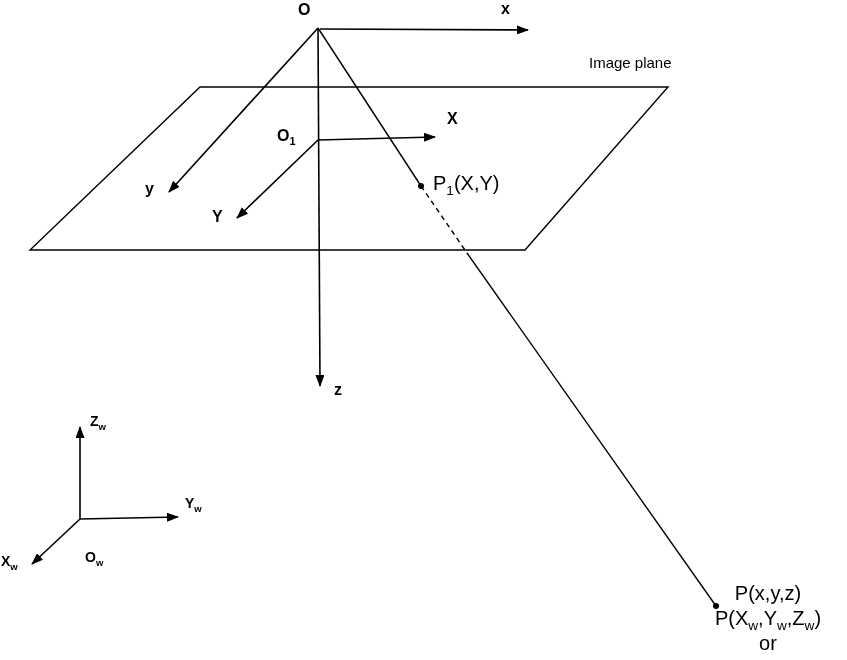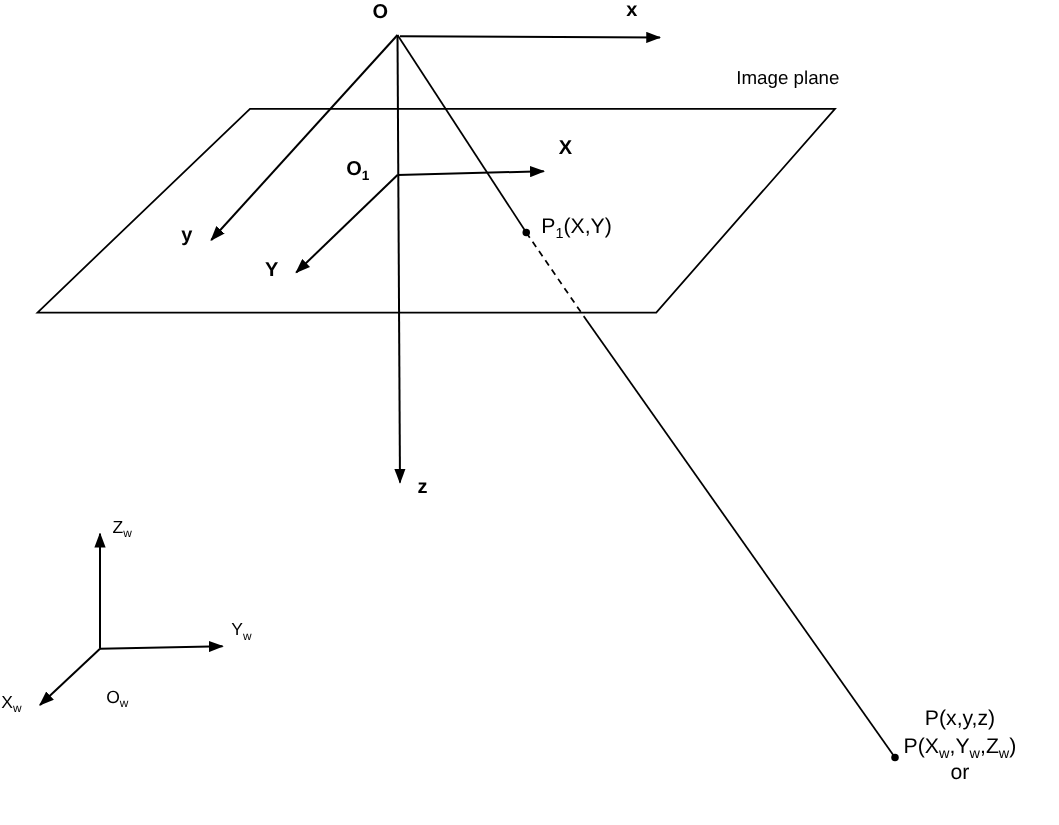--- a/index.html
+++ b/index.html
@@ -14,25 +14,25 @@
   }
   .stage { position: absolute; inset: 0; }
   svg.lines { position: absolute; top: 0; left: 0; display: block; }
   .lbl {
     position: absolute;
     white-space: nowrap;
     color: #000;
     line-height: 1.1;
   }
   .lbl.bold  { font-weight: bold; font-size: 16px; }
-  .lbl.sbold { font-weight: normal; font-size: 14px; text-align: center; }
+  .lbl.sbold { font-weight: bold; font-size: 14px; text-align: center; }
   .lbl.reg   { font-size: 15px; text-align: center; }
-  .lbl.big   { font-size: 17px; }
+  .lbl.big   { font-size: 20px; }
   .lbl sub   { font-size: 0.68em; line-height: 0; }
-  .p-stack { text-align: center; width: 160px; }
+  .p-stack { text-align: center; width: 160px; margin-top: 16px; }
   .p-stack div { margin-bottom: 3px; }
 </style>
 </head>
 <body>
 
 <div class="stage">
 
   <svg class="lines" width="847" height="660" viewBox="0 0 847 660">
     <defs>
       <marker id="arrow" markerUnits="userSpaceOnUse" markerWidth="12" markerHeight="9" refX="11" refY="4.5" orient="auto">

